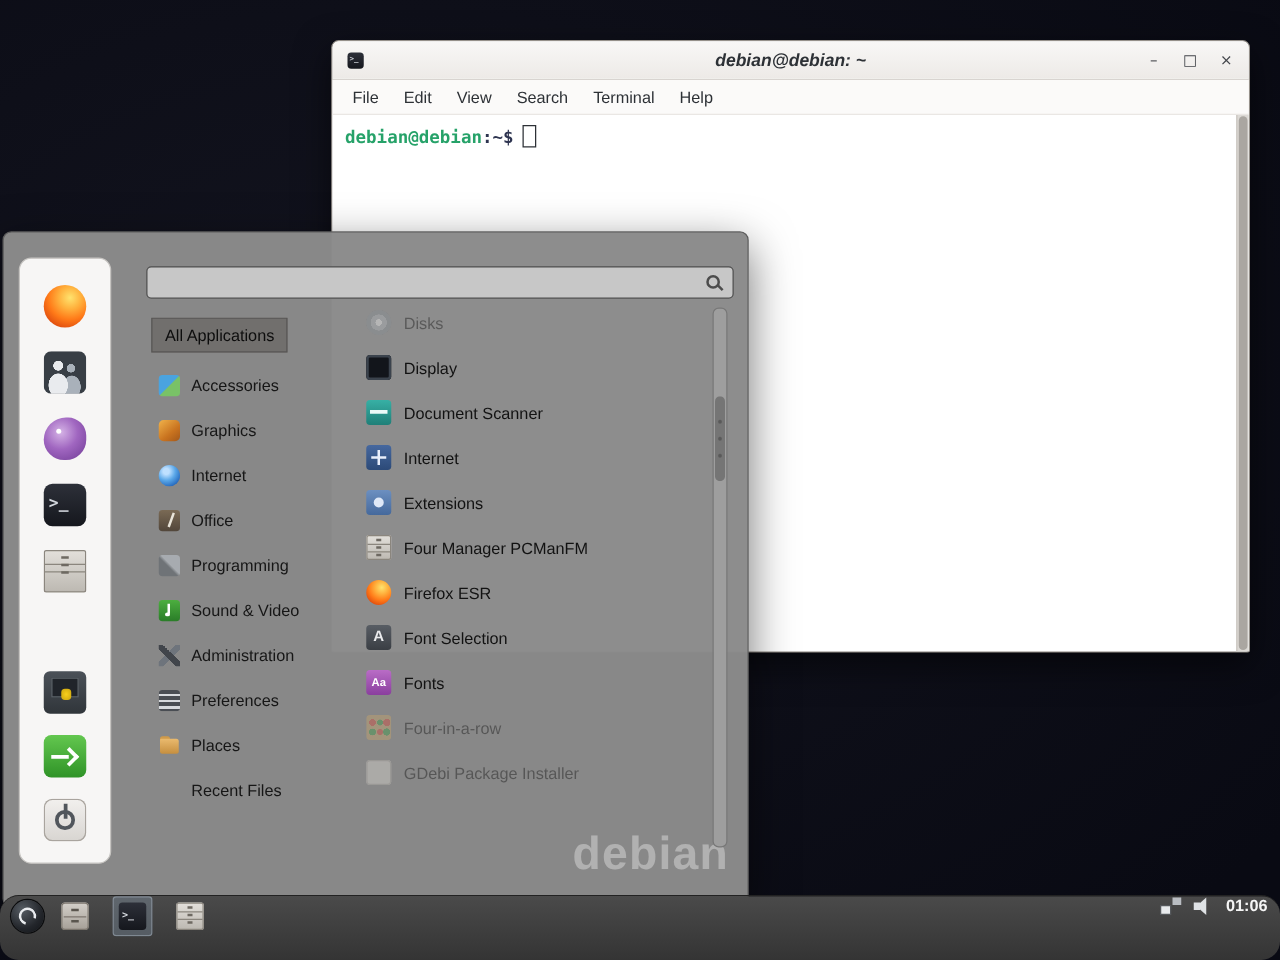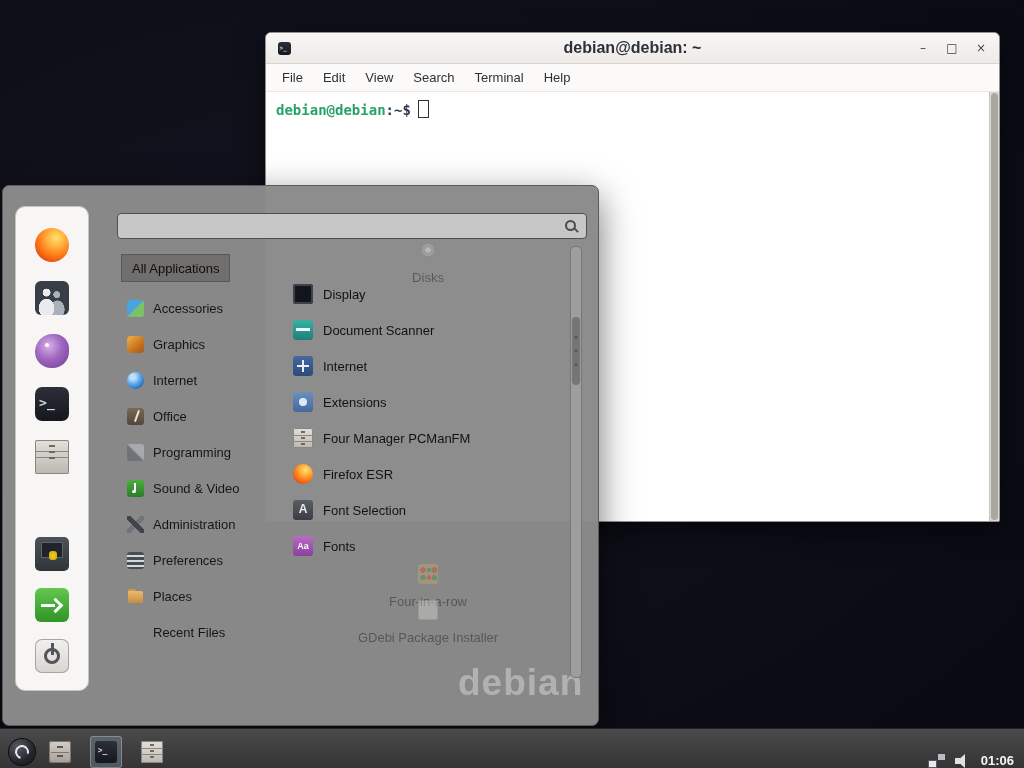--- a/index.html
+++ b/index.html
@@ -16,21 +16,21 @@
   .ic-34{width:34px;height:34px;border-radius:7px;}
 
   
   .terminal-window{position:absolute;left:265px;top:32px;width:735px;height:490px;
        background:#fff;border:1px solid #95908a;border-radius:6px 6px 2px 2px;
        box-shadow:0 10px 28px rgba(0,0,0,.55);display:flex;flex-direction:column;z-index:1;box-sizing:border-box;}
   .titlebar{height:30px;background:linear-gradient(#f8f7f6,#edeae7);border-bottom:1px solid #d8d4d0;
        border-radius:5px 5px 0 0;display:flex;align-items:center;position:relative;flex:none;}
   .win-icon{width:13px;height:13px;margin-left:12px;border-radius:3px;}
   .titlebar .title{position:absolute;left:0;right:0;text-align:center;font-weight:bold;
-       font-size:16px;color:#2d3136;pointer-events:none;}
+       font-size:14px;color:#2d3136;pointer-events:none;font-style:italic;}
   .controls{position:absolute;right:10px;top:0;height:30px;display:flex;gap:13px;align-items:center;}
   .winbtn{border:none;background:none;font-size:12px;color:#43464b;width:16px;height:18px;
        line-height:18px;padding:0;text-align:center;font-family:"DejaVu Sans",sans-serif;}
   .menubar{height:27px;background:#fbfaf9;border-bottom:1px solid #eae7e4;display:flex;
        align-items:center;padding-left:6px;flex:none;}
   .menu-item{border:none;background:none;font-size:13px;color:#2d3136;padding:3px 10px;font-family:inherit;}
   .term-body{flex:1;background:#fff;position:relative;border-radius:0 0 2px 2px;}
   .prompt-line{padding:8px 10px;font-family:"DejaVu Sans Mono",monospace;font-size:14px;font-weight:bold;white-space:pre;}
   .cursor{display:inline-block;width:9px;height:16px;border:1px solid #2d3136;vertical-align:text-bottom;margin-left:7px;}
   .term-scrollbar{position:absolute;top:0;right:0;width:9px;bottom:0;background:#dcd9d5;border-left:1px solid #c9c5c0;}
@@ -59,35 +59,35 @@
 
   .categories{position:absolute;left:118px;top:60px;width:162px;}
   .cat-item{display:flex;align-items:center;gap:9px;height:36px;padding:0 6px;color:#161616;font-size:13px;}
   .cat-item.selected{background:#716f6d;box-shadow:inset 0 0 0 1px #57._?}
   .cat-item.selected{background:#716f6d;box-shadow:inset 0 0 0 1px #585755;border-radius:0;
        height:28px;margin:8px 0;padding:0 11px;width:max-content;color:#0d0d0d;}
   .cat-label{white-space:nowrap;}
 
   .apps{position:absolute;left:282px;top:54px;width:286px;height:456px;overflow:hidden;z-index:1;}
   .app-item{display:flex;align-items:center;gap:10px;height:36px;padding:0 8px;color:#121212;font-size:13px;}
-  .app-item.faded{opacity:.42;flex-direction:column;}
+  .app-item.faded{opacity:.42;}
   .app-label{white-space:nowrap;}
 
   .menu-scrollbar{position:absolute;right:16px;top:60px;width:10px;height:430px;background:#9e9e9e;
        border:1px solid #787878;border-radius:5px;z-index:1;}
   .menu-thumb{position:absolute;left:1px;right:1px;top:70px;height:68px;background:#757575;border-radius:4px;
        background-image:radial-gradient(circle at 50% 30%, #595959 0 1px, transparent 2px),
                         radial-gradient(circle at 50% 50%, #595959 0 1px, transparent 2px),
                         radial-gradient(circle at 50% 70%, #595959 0 1px, transparent 2px);}
   .watermark{position:absolute;left:455px;top:476px;font-size:37px;font-weight:bold;
        color:rgba(244,244,244,.38);letter-spacing:1px;z-index:0;}
 
   
-  .taskbar{position:absolute;left:0;right:0;bottom:0;height:40px;background:linear-gradient(#4a4a4a,#343434);
-       border-top:1px solid #222;display:flex;align-items:flex-end;padding:0 6px;box-sizing:border-box;z-index:3;}
+  .taskbar{position:absolute;left:0;right:0;bottom:0;height:52px;background:linear-gradient(#4a4a4a,#343434);
+       border-top:1px solid #222;display:flex;align-items:flex-start;padding:0 6px;box-sizing:border-box;z-index:3;border-radius:15px;}
   .menu-button{width:32px;height:32px;border:none;background:none;display:flex;align-items:center;
        justify-content:center;padding:0;}
   .task-icons{display:flex;gap:14px;align-items:center;margin-left:6px;}
   .task-btn{width:32px;height:32px;border:none;background:none;border-radius:3px;display:flex;
        align-items:center;justify-content:center;padding:0;}
   .task-btn.active{background:rgba(150,175,200,.28);box-shadow:inset 0 0 0 1px rgba(205,220,235,.35);}
   .tray{margin-left:auto;display:flex;align-items:center;gap:10px;padding-right:4px;}
   .clock{color:#f5f5f5;font-weight:bold;font-size:13px;}
 
   

